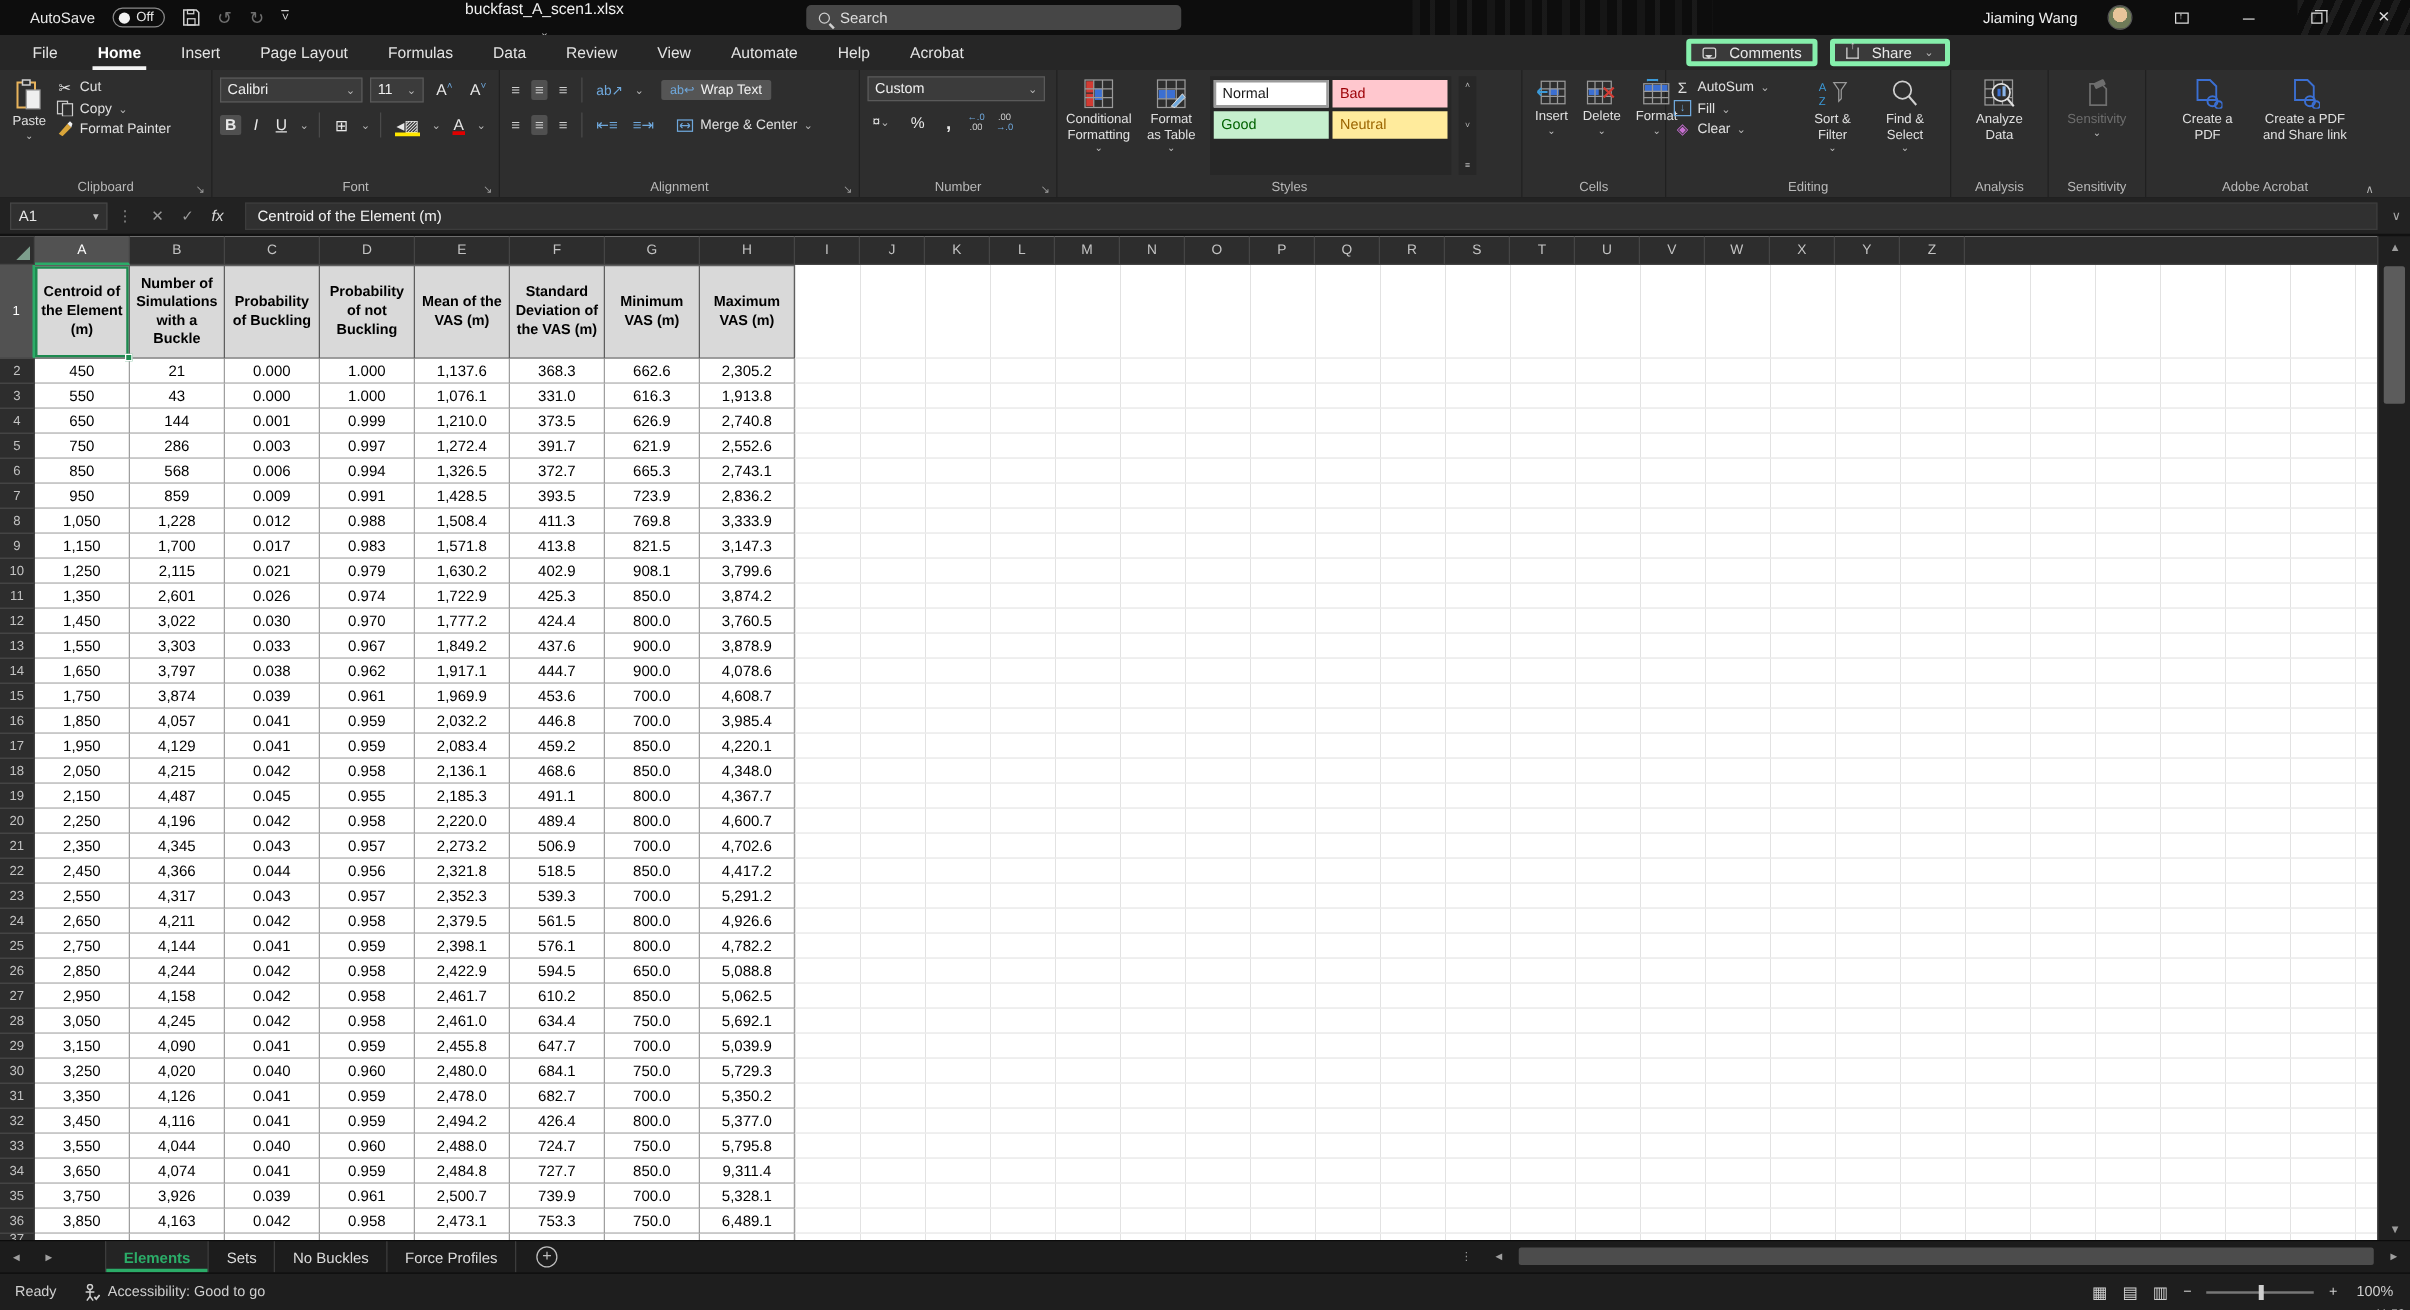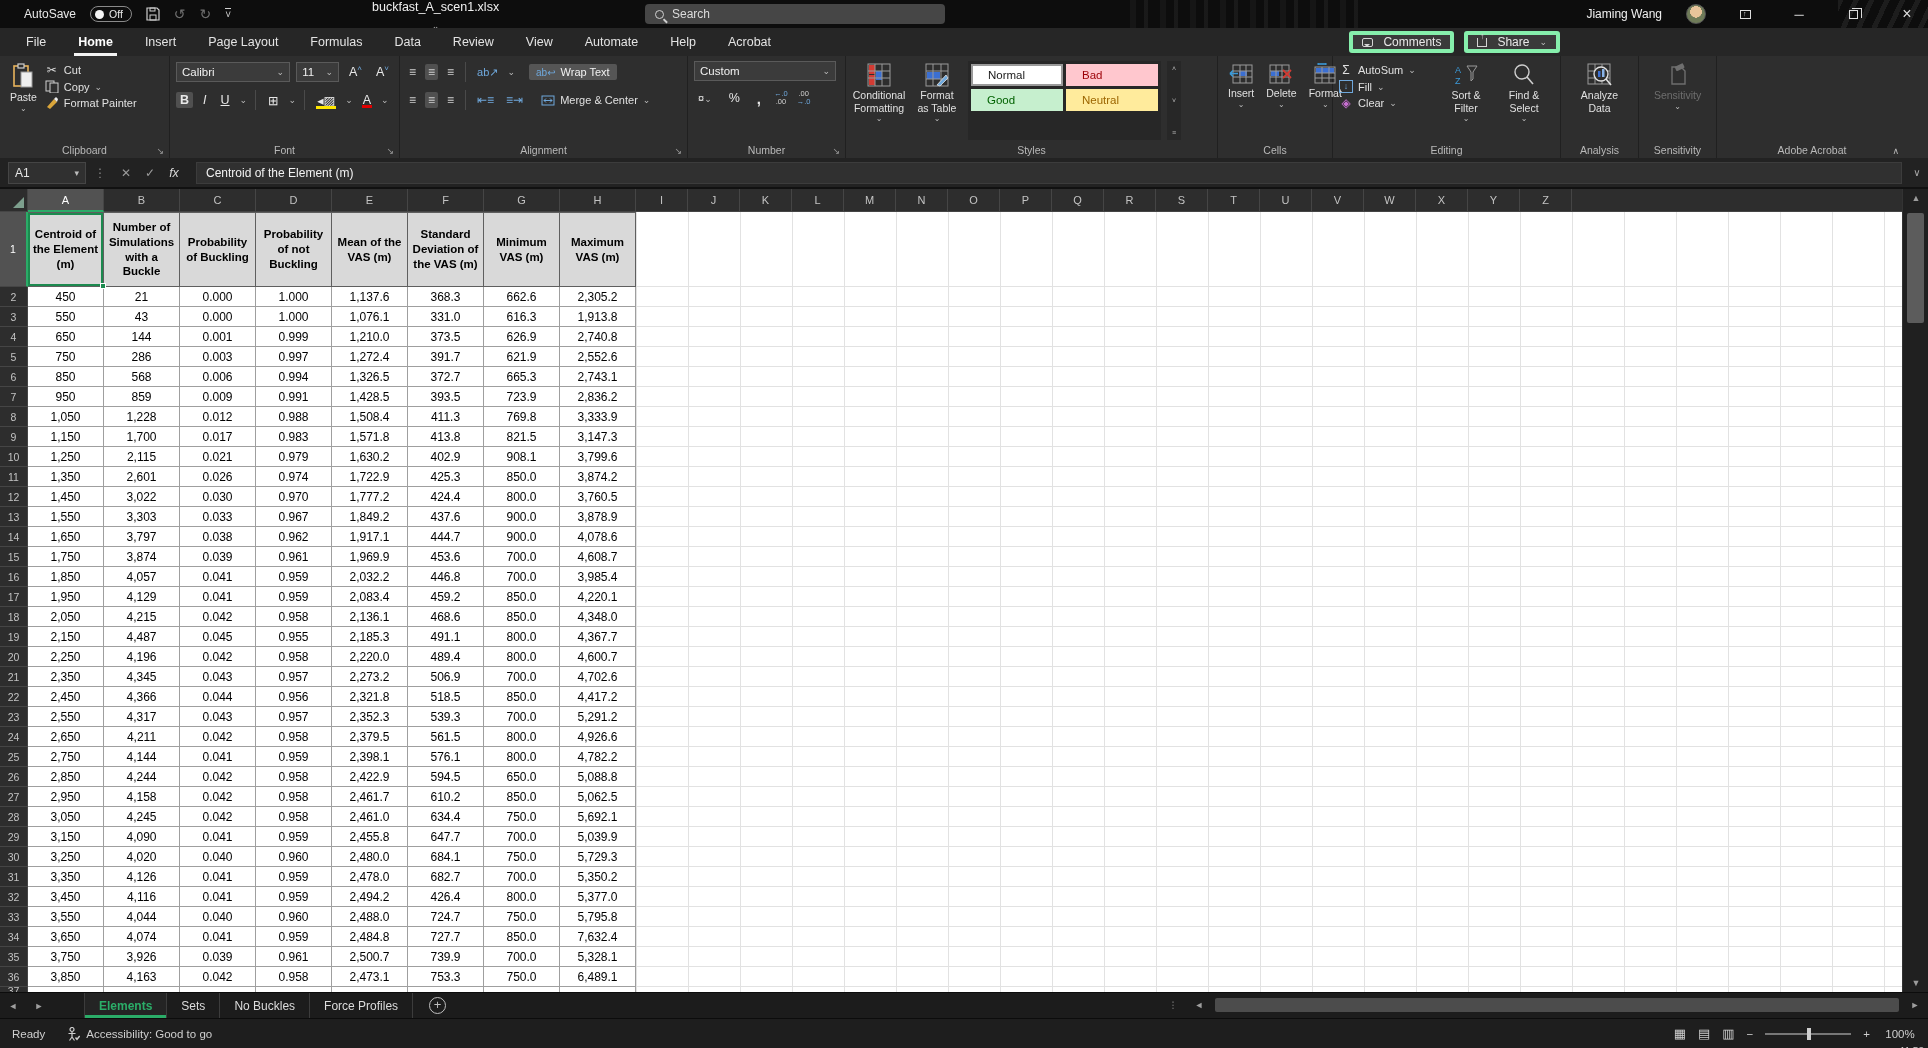--- a/index.html
+++ b/index.html
@@ -62,21 +62,21 @@
   .fmtbtn { font-size:12.5px; color:#e8e8e8; padding:1px 4px; position:relative; }
   .boxed { background:#505050; border-radius:2px; }
   .colorbar { position:absolute; left:3px; right:3px; bottom:0; height:3px; }
   .vsep { width:1px; background:#4a4a4a; height:20px; margin:0 2px; }
   .alignic { font-size:12px; color:#cfcfcf; padding:1px 3px; }
   .activebtn { background:#555555; border-radius:2px; display:flex; align-items:center; gap:5px; padding:2px 7px; font-size:11px; color:#f2f2f2; }
   .plainbtn { display:flex; align-items:center; gap:5px; padding:2px 5px; font-size:11px; color:#e0e0e0; white-space:nowrap; }
   .bluetx { color:#6fa8dc; }
   .decic { display:flex; flex-direction:column; font-size:7.5px; line-height:8px; color:#d0d0d0; align-items:center; }
   .gallery { display:grid; grid-template-columns:92px 92px; grid-auto-rows:22px; gap:3px; padding:3px; background:#272727; }
-  .chip { font-size:11.5px; display:flex; align-items:center; padding:0 15px; border:1px solid transparent; }
+  .chip { font-size:11.5px; display:flex; align-items:center; padding:0 5px; border:1px solid transparent; }
   .chip.selchip { border:2px solid #9a9a9a; }
   .gscroll { display:flex; flex-direction:column; justify-content:space-between; width:14px; padding:4px 0; align-items:center; color:#b5b5b5; font-size:7px; background:#272727; margin-left:2px; }
   .ribcollapse { position:absolute; right:8px; bottom:2px; font-size:9px; color:#b5b5b5; }
   .twoline { width:54px; }
   svg.icn { display:block; }
 
   
   .fbar { position:absolute; left:0; top:158px; width:1928px; height:30px; background:#222222; display:flex; align-items:center; color:#e6e6e6; border-bottom:1px solid #111; }
   .namebox { width:78px; height:22px; margin-left:8px; background:#303030; border:1px solid #454545; display:flex; align-items:center; justify-content:space-between; padding:0 6px; font-size:12px; }
   .fsep { color:#8a8a8a; margin:0 8px; font-size:12px; }
@@ -474,20 +474,38 @@
           <rect x="9" y="2" width="9" height="5" rx="1" transform="rotate(-25 13 4)" fill="#6e6e6e"></rect>
         </svg>
         <span>Sensitivity</span>
         <span class="dd">⌄</span>
       </div>
     </div>
     <div class="glabel">Sensitivity</div>
   </div>
 
   <div class="rgroup" style="width:190px; border-right:none">
+    <div class="gbody" style="justify-content:center; gap:10px;">
+      <div class="bigbtn twoline">
+        <svg class="icn" width="24" height="24" viewBox="0 0 24 24">
+          <path d="M4 1 h10 l5 5 v11 h-15 z" fill="none" stroke="#3b6fd2" stroke-width="1.5"></path>
+          <circle cx="16" cy="18" r="4" fill="none" stroke="#3b6fd2" stroke-width="1.6"></circle>
+          <circle cx="21" cy="21" r="3" fill="none" stroke="#3b6fd2" stroke-width="1.6"></circle>
+        </svg>
+        <span>Create a PDF</span>
+      </div>
+      <div class="bigbtn" style="width:82px">
+        <svg class="icn" width="24" height="24" viewBox="0 0 24 24">
+          <path d="M4 1 h10 l5 5 v11 h-15 z" fill="none" stroke="#3b6fd2" stroke-width="1.5"></path>
+          <circle cx="16" cy="18" r="4" fill="none" stroke="#3b6fd2" stroke-width="1.6"></circle>
+          <circle cx="21" cy="21" r="3" fill="none" stroke="#3b6fd2" stroke-width="1.6"></circle>
+        </svg>
+        <span>Create a PDF and Share link</span>
+      </div>
+    </div>
     <div class="glabel">Adobe Acrobat</div>
     <div class="ribcollapse">∧</div>
   </div>
 </div>
 
 <div class="fbar">
   <div class="namebox">
     <span>A1</span>
     <span class="dd">▾</span>
   </div>
@@ -931,21 +949,21 @@
       </div>
       <div class="grow drow">
         <div class="rnum">34</div>
         <div class="dcell">3,650</div>
         <div class="dcell">4,074</div>
         <div class="dcell">0.041</div>
         <div class="dcell">0.959</div>
         <div class="dcell">2,484.8</div>
         <div class="dcell">727.7</div>
         <div class="dcell">850.0</div>
-        <div class="dcell">7,632.4</div>
+        <div class="dcell">9,311.4</div>
         <div class="fillcells"></div>
       </div>
       <div class="grow drow">
         <div class="rnum">35</div>
         <div class="dcell">3,750</div>
         <div class="dcell">3,926</div>
         <div class="dcell">0.039</div>
         <div class="dcell">0.961</div>
         <div class="dcell">2,500.7</div>
         <div class="dcell">739.9</div>

